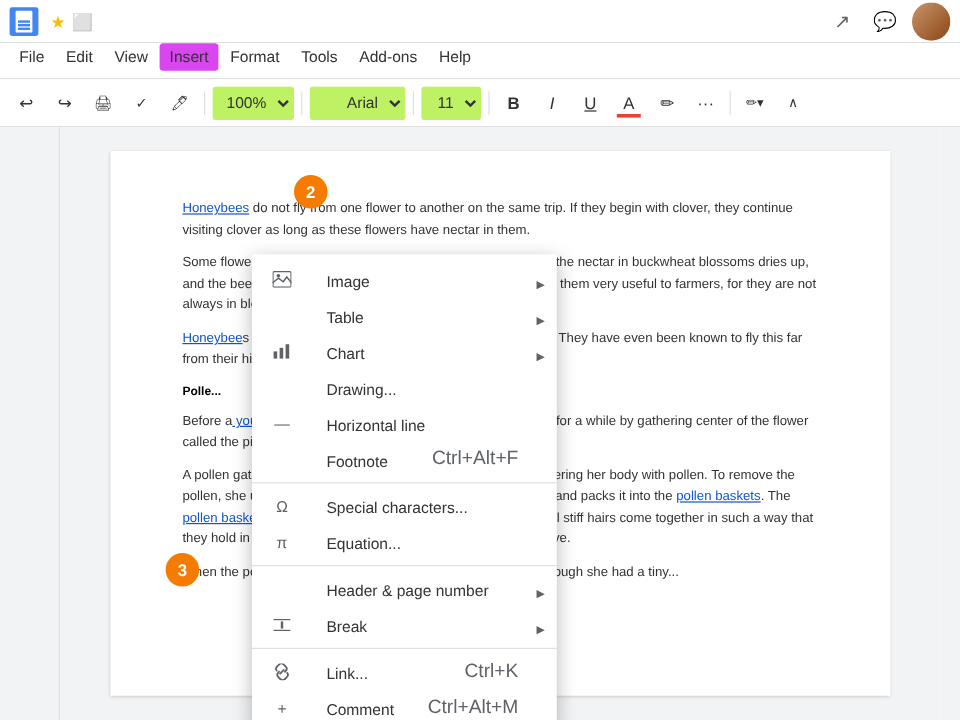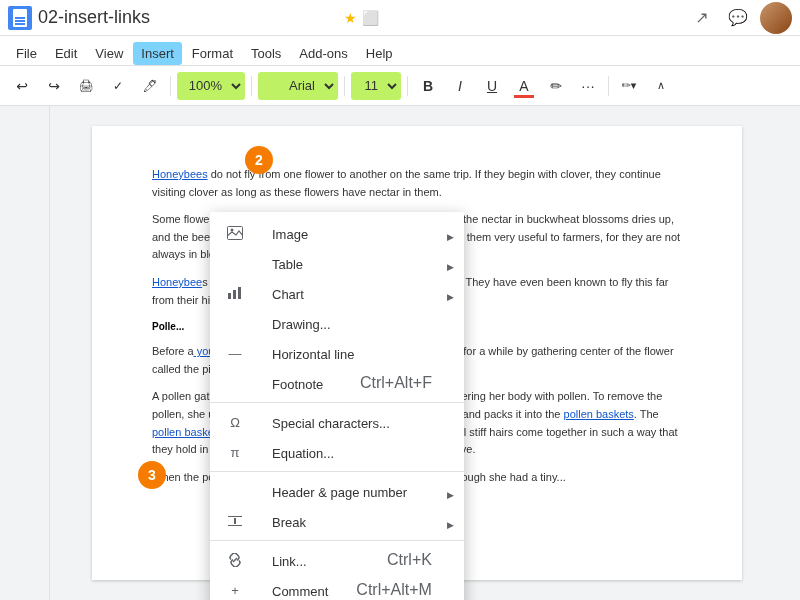--- a/index.html
+++ b/index.html
@@ -26,21 +26,21 @@
     .icon-btn { width: 28px; height: 28px; border-radius: 50%; display: flex; align-items: center; justify-content: center; cursor: pointer; color: #5f6368; font-size: 16px; }
     .share-btn { background: #1a73e8; color: #fff; border: none; border-radius: 4px; padding: 6px 16px; font-size: 13px; font-weight: 600; cursor: pointer; display: flex; align-items: center; gap: 6px; }
     .avatar { width: 32px; height: 32px; border-radius: 50%; background: #8b4513; overflow: hidden; }
     .avatar-img { width: 100%; height: 100%; background: linear-gradient(135deg, #c8956c, #8b4513); }
 
     
     .menu-bar {
       height: 30px;
       background: #fff;
       display: flex;
-      align-items: flex-end;
+      align-items: flex-start;
       padding: 0 8px;
       gap: 2px;
       border-bottom: 1px solid #e0e0e0;
     }
     .menu-item {
       padding: 4px 8px;
       font-size: 13px;
       color: #333;
       cursor: pointer;
       border-radius: 3px;
@@ -145,32 +145,31 @@
     .dropdown-menu-item .shortcut {
       margin-left: auto;
       color: #5f6368;
       font-size: 16px;
       padding-right: 16px;
     }
     .dropdown-sep { height: 1px; background: #e0e0e0; margin: 4px 0; }
     .menu-icon { width: 18px; height: 18px; display: flex; align-items: center; justify-content: center; color: #5f6368; font-size: 13px; flex-shrink: 0; }
 
     
-    .insert-active { background: #7dd3fc; }
+    .insert-active { background: #d946ef; }
   </style>
 </head>
 <body>
 
 <div style="width:800px; height:600px; position:relative; overflow:hidden;">
 
   <div class="title-bar">
     <div class="doc-icon">
       <div class="doc-icon-inner"></div>
     </div>
-    <span class="title-text">02-insert-links</span>
     <span class="title-star">★</span>
     <span class="title-folder">⬜</span>
     <div class="title-spacer"></div>
     <div class="header-icons">
       <div class="icon-btn" style="font-size:16px; color:#5f6368;">↗</div>
       <div class="icon-btn" style="font-size:16px;">💬</div>
       <div class="avatar">
         <div class="avatar-img"></div>
       </div>
     </div>

